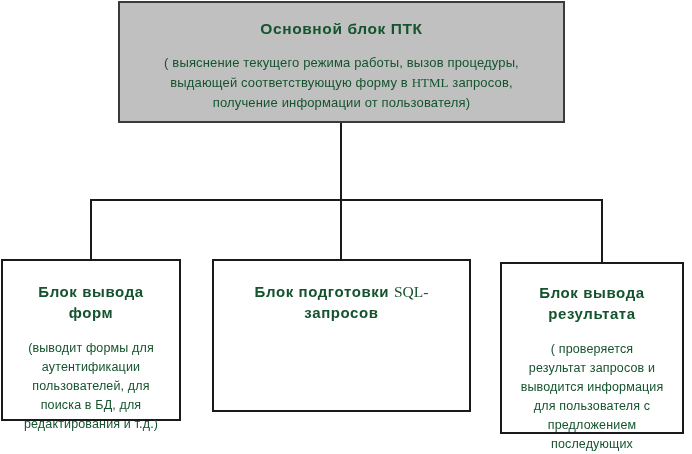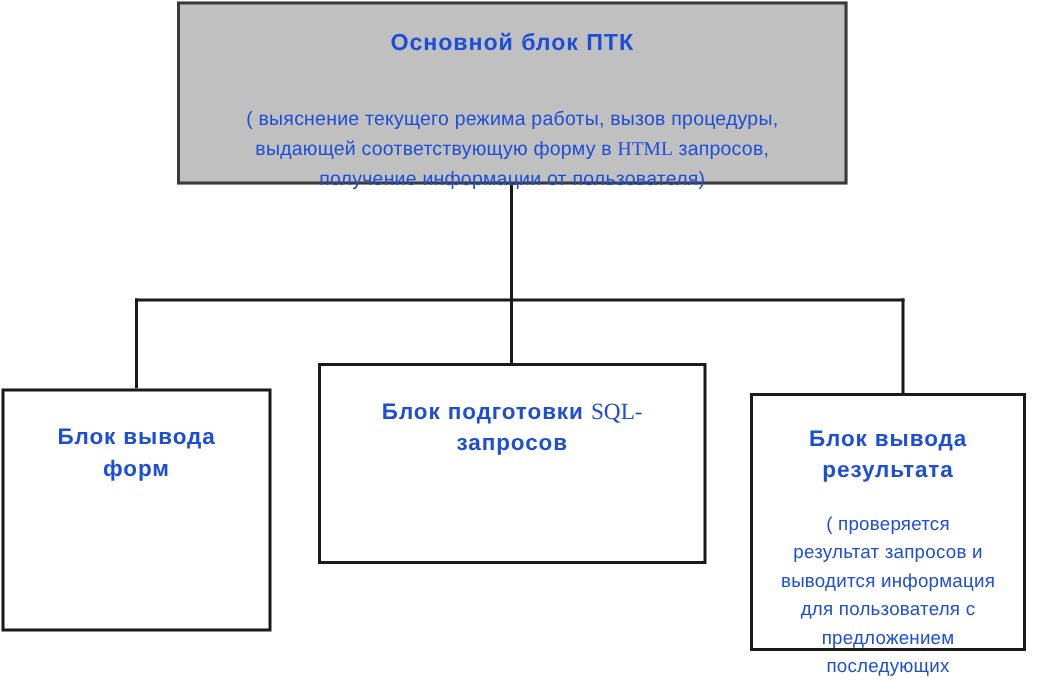--- a/index.html
+++ b/index.html
@@ -7,21 +7,21 @@
     padding: 0;
     background: #ffffff;
   }
   #diagram-canvas {
     position: relative;
     width: 692px;
     height: 454px;
     background: #ffffff;
     overflow: hidden;
     font-family: "Liberation Sans", sans-serif;
-    color: #1d4ed8;
+    color: #14532d;
   }
 
   
   .conn-v {
     position: absolute;
     width: 2px;
     background: #1a1a1a;
   }
   .conn-h {
     position: absolute;
@@ -62,21 +62,21 @@
     font-weight: normal;
     letter-spacing: 0;
   }
 
   
   #node-root .node-title {
     margin-top: 16px;
     font-size: 15.5px;
   }
   #node-root .node-body {
-    margin-top: 30px;
+    margin-top: 14px;
     font-size: 13px;
     line-height: 20px;
   }
 
   
   #node-output-forms .node-title {
     margin-top: 20px;
     font-size: 15px;
     line-height: 21px;
   }
@@ -123,23 +123,28 @@
   <div class="node node-root" id="node-root" style="left:118px; top:1px; width:447px; height:122px;">
     <div class="node-title">Основной блок ПТК</div>
     <div class="node-body"><span>( выяснение текущего режима работы, вызов процедуры,
 выдающей соответствующую форму в </span><span class="serif">HTML</span><span> запросов,
 получение информации от пользователя)</span></div>
   </div>
 
   <div class="node node-leaf" id="node-output-forms" style="left:1px; top:259px; width:180px; height:162px;">
     <div class="node-title">Блок вывода
 форм</div>
+    <div class="node-body">(выводит формы для
+аутентификации
+пользователей, для
+поиска в БД, для
+редактирования и т.д.)</div>
   </div>
 
-  <div class="node node-leaf" id="node-sql-prep" style="left:212px; top:242px; width:259px; height:134px;">
+  <div class="node node-leaf" id="node-sql-prep" style="left:212px; top:259px; width:259px; height:153px;">
     <div class="node-title"><span>Блок подготовки </span><span class="serif">SQL-</span><span>
 запросов</span></div>
   </div>
 
   <div class="node node-leaf" id="node-result-output" style="left:500px; top:262px; width:184px; height:172px;">
     <div class="node-title">Блок вывода
 результата</div>
     <div class="node-body">( проверяется
 результат запросов и
 выводится информация

